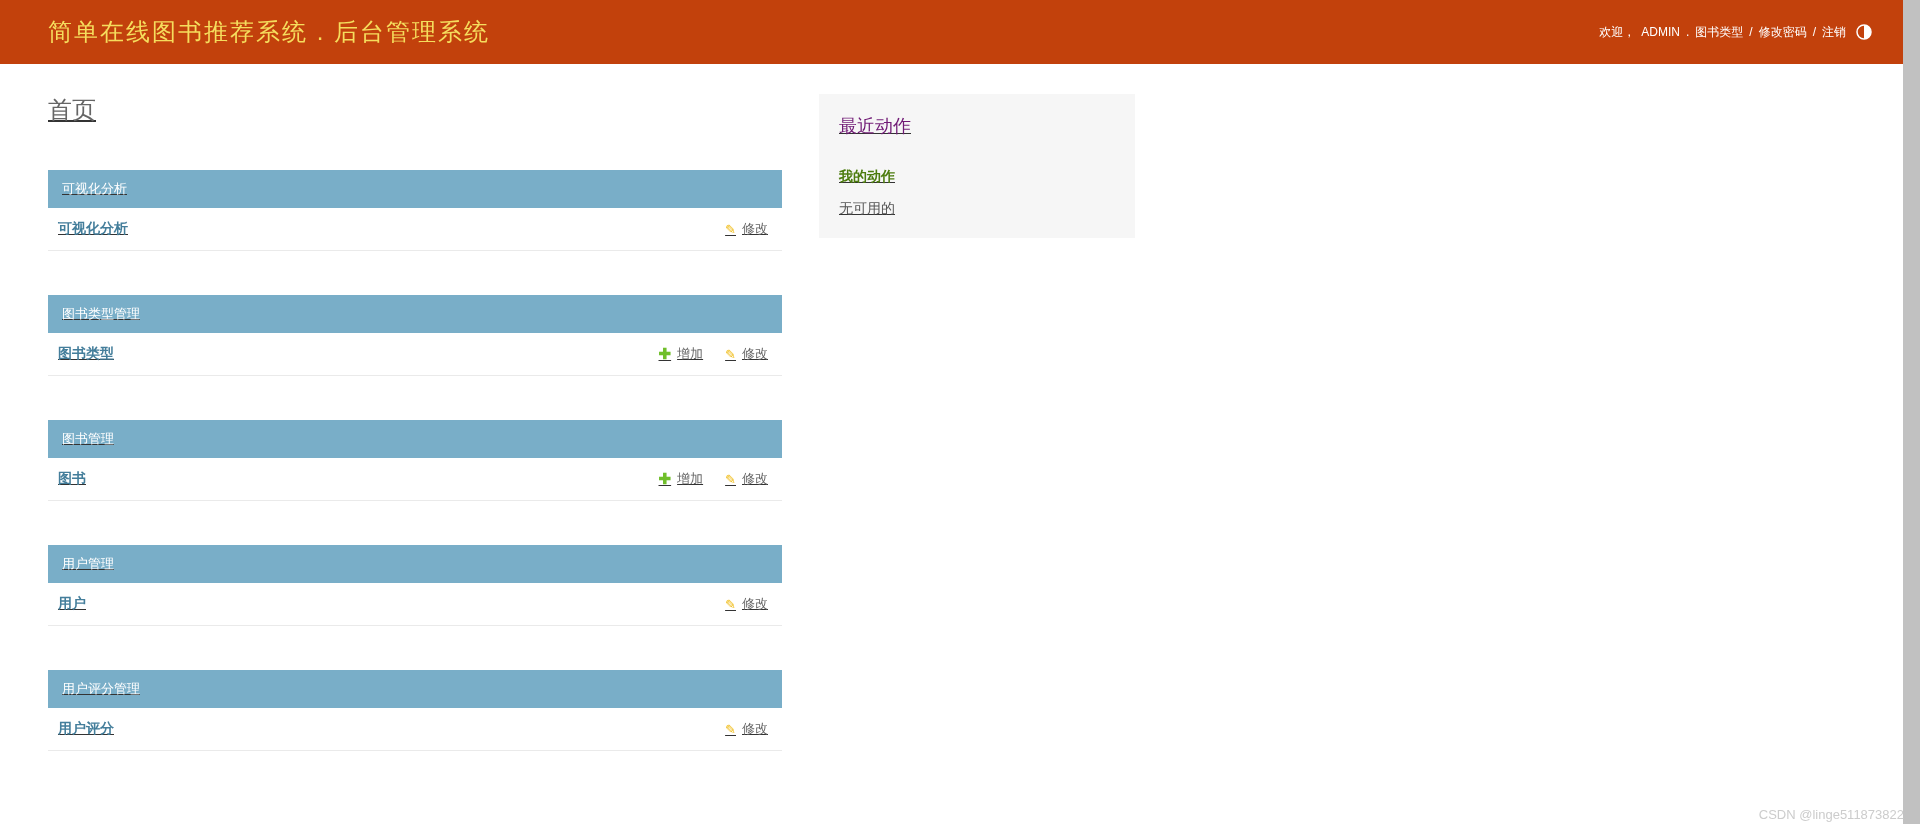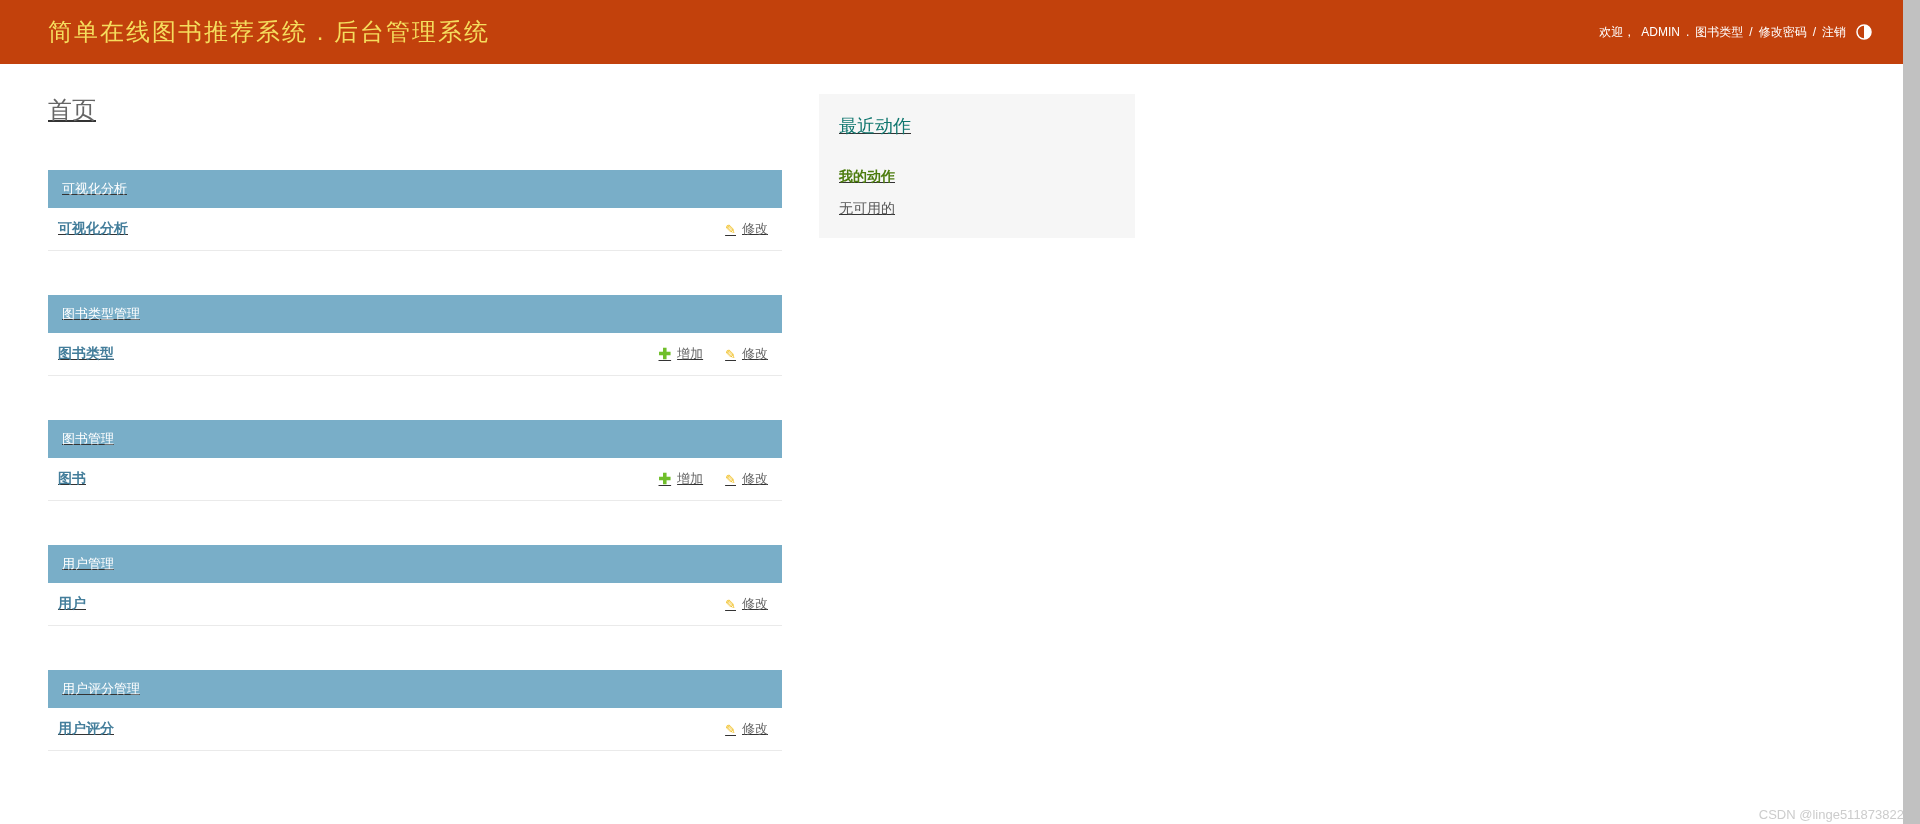--- a/index.html
+++ b/index.html
@@ -20,21 +20,21 @@
     .page-title { font-size: 24px; color: #666; font-weight: 300; margin-bottom: 28px; }
     
     .module { margin-bottom: 38px; margin-top: 44px; }
     .module-header { background: #79aec8; color: #fff; padding: 10px 14px; font-size: 13px; }
     .module-row { display: flex; align-items: center; padding: 12px 14px 12px 6px; border-bottom: 1px solid #eaeaea; }
     .module-name { flex: 1; color: #447e9b; font-weight: bold; font-size: 14px; text-decoration: none; padding-left: 4px; }
     .action-link { color: #666; font-size: 13px; text-decoration: none; display: inline-flex; align-items: center; gap: 6px; margin-left: 22px; }
     .add-icon { color: #70bf2b; font-weight: bold; font-size: 15px; }
     .edit-icon { color: #efb80b; font-size: 13px; }
     
-    .sidebar h2 { font-size: 18px; color: #0f766e; font-weight: 400; margin-bottom: 30px; }
+    .sidebar h2 { font-size: 18px; color: #701a75; font-weight: 400; margin-bottom: 30px; }
     .sidebar h3 { font-size: 14px; font-weight: bold; color: #4d7c0f; margin-bottom: 14px; }
     .sidebar p { color: #555; font-size: 14px; }
     
     .scrollbar-track { position: fixed; right: 0; top: 0; width: 17px; height: 100%; background: #f1f1f1; }
     .scrollbar-thumb { width: 100%; height: 100%; background: #c1c1c1; }
     
     .watermark { position: fixed; right: 16px; bottom: 2px; font-size: 13px; color: #ccc; font-family: Arial; }
   </style>
 </head>
 <body>

